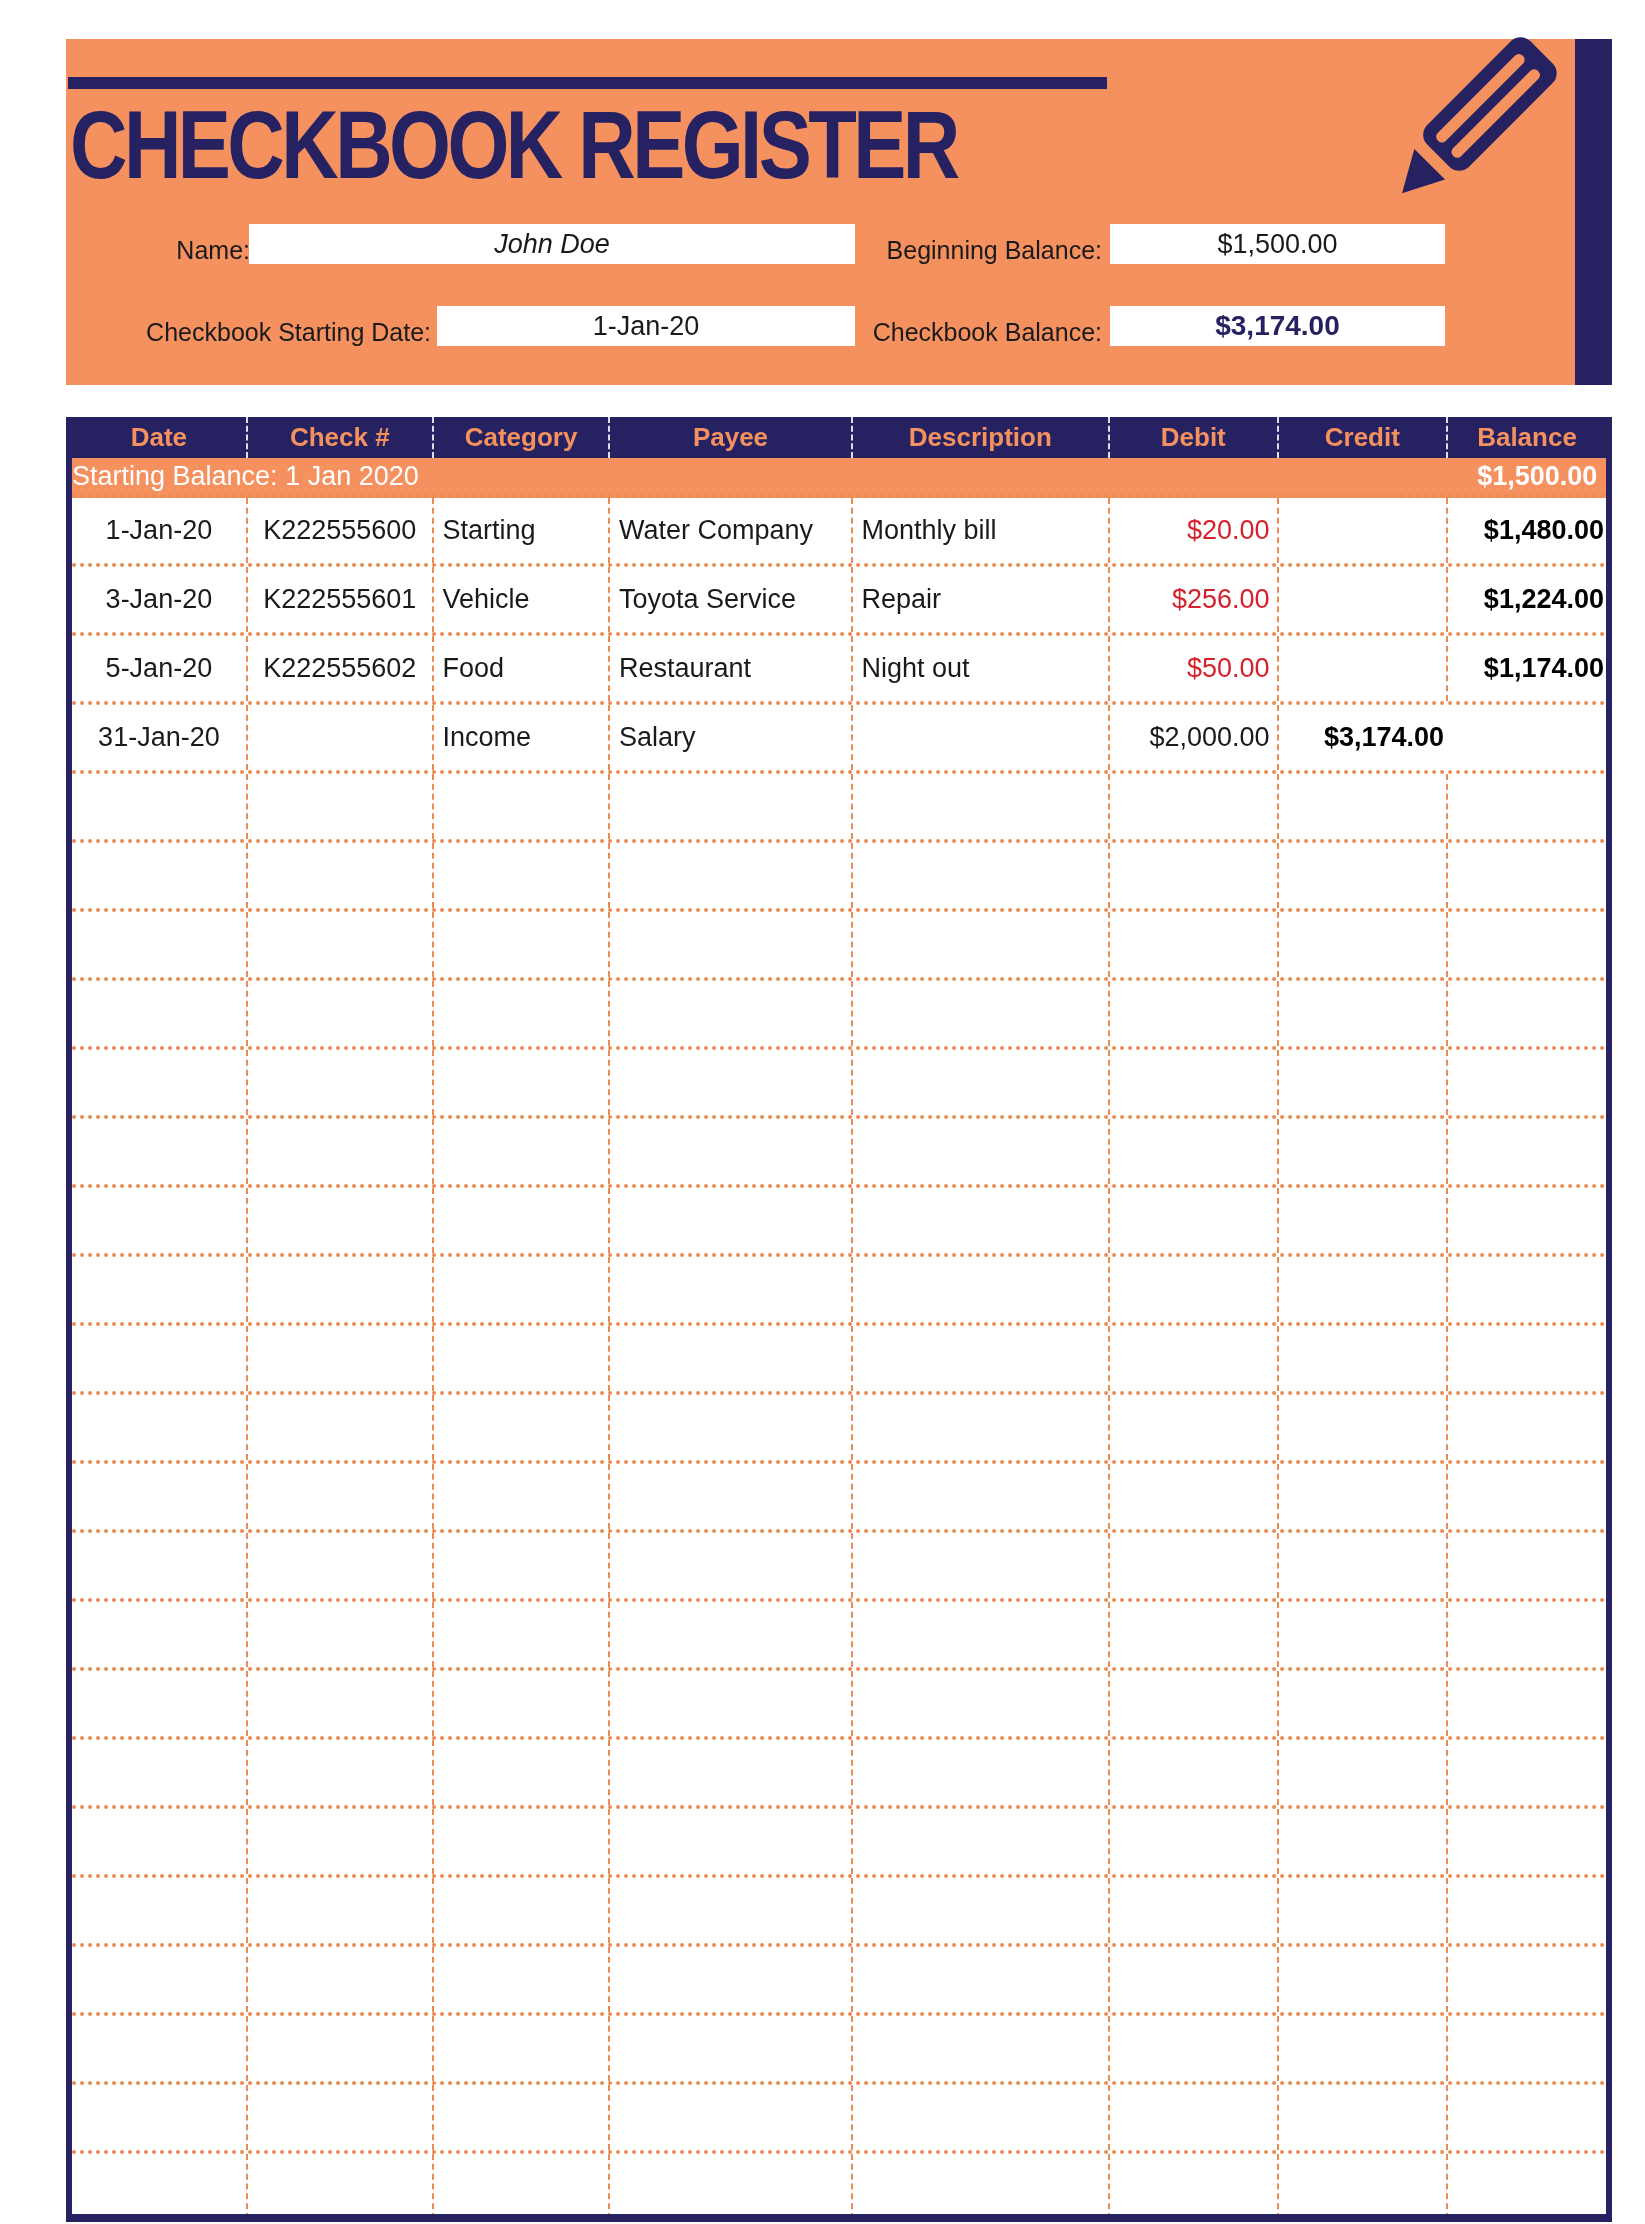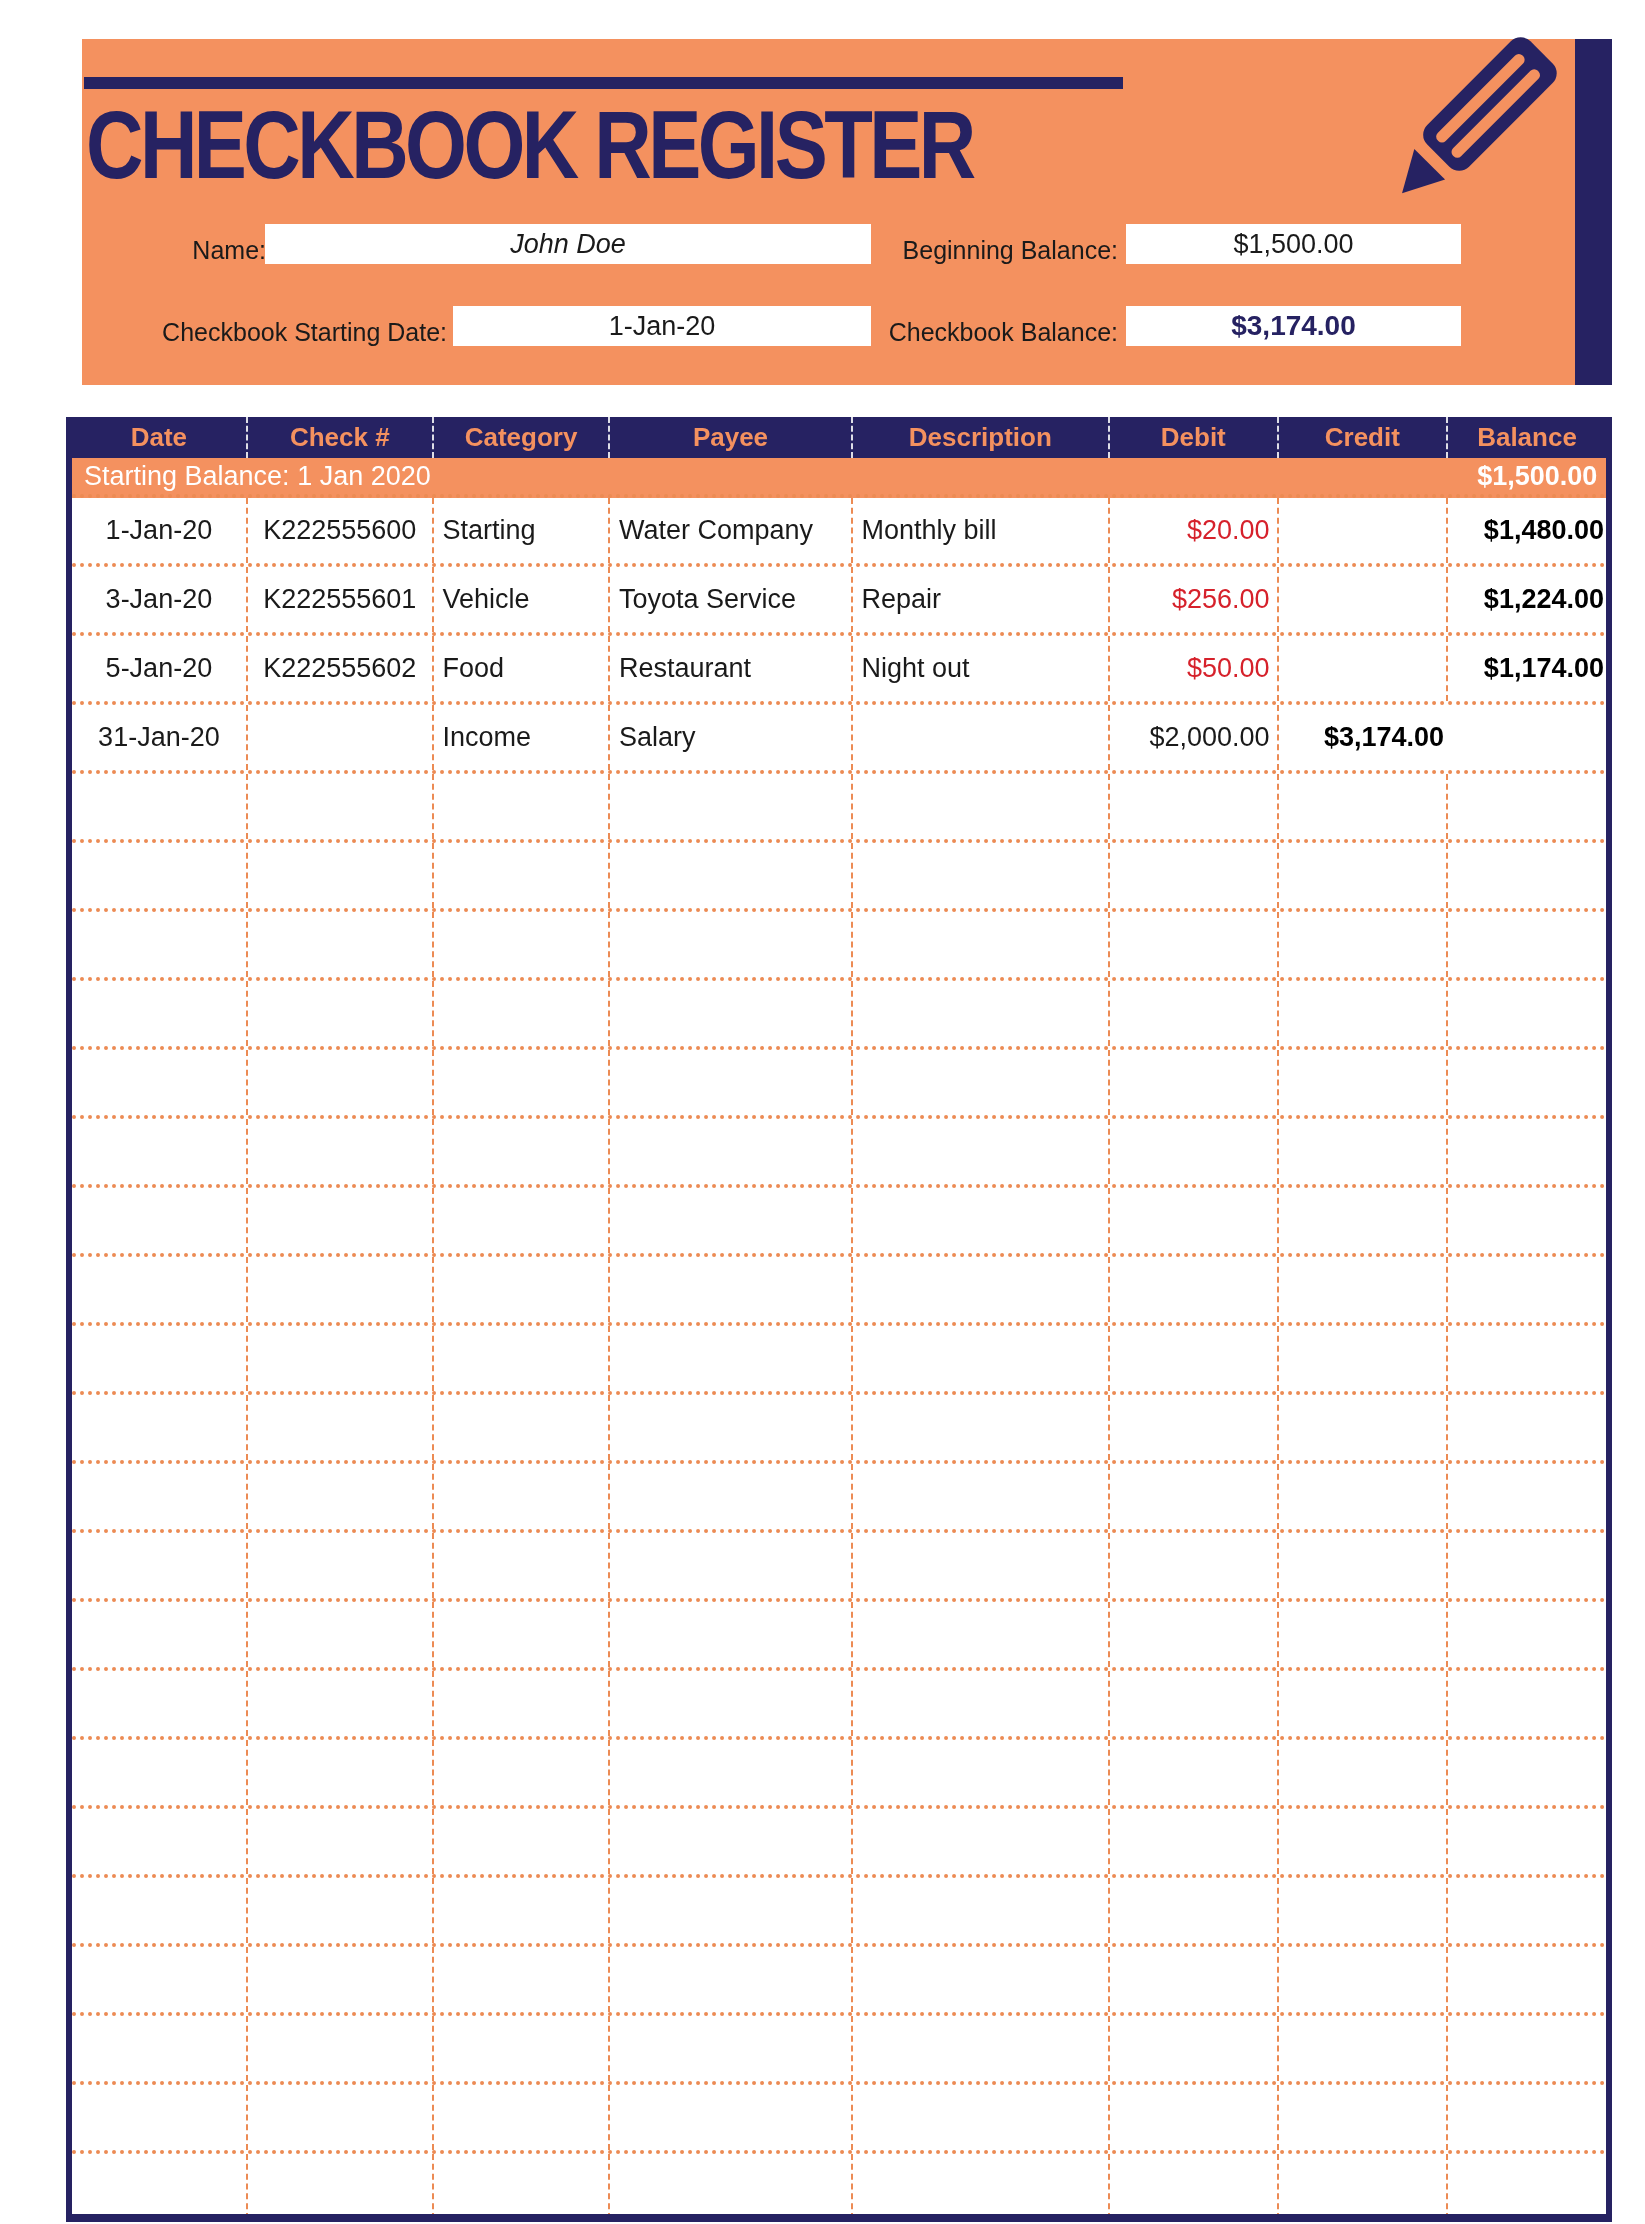--- a/index.html
+++ b/index.html
@@ -6,21 +6,21 @@
     --orange:#F4915F; --navy:#262262; --line_orange:#EC8B54;
     --debit_red:#D6212B; --text_black:#1A1A1A; --white:#FFFFFF;
     --cols: 200fr 214fr 203fr 279fr 296fr 194fr 195fr 184fr;
   }
   *{margin:0;padding:0;box-sizing:border-box;}
   html,body{width:1646px;height:2225px;overflow:hidden;background:#fff;
     font-family:"Liberation Sans", sans-serif;color:var(--text_black);}
   .page{position:relative;width:1646px;height:2225px;background:#fff;}
 
   
-  .header-band{position:absolute;left:66px;top:39px;width:1509px;height:346px;background:var(--orange);margin-left:16px;}
+  .header-band{position:absolute;left:66px;top:39px;width:1509px;height:346px;background:var(--orange);}
   .side-bar{position:absolute;left:1575px;top:39px;width:37px;height:346px;background:var(--navy);}
   .title-rule{position:absolute;left:1.7px;top:38px;width:1039px;height:12px;background:var(--navy);}
   .title{position:absolute;left:3.5px;top:43px;font-size:97px;font-weight:700;color:var(--navy);
     letter-spacing:-4.3px;transform:scaleX(.82);transform-origin:left top;white-space:nowrap;line-height:1.3;}
   .lbl{position:absolute;font-size:25px;color:var(--text_black);text-align:right;white-space:nowrap;}
   .box{position:absolute;background:var(--white);height:40px;font-size:27px;display:flex;
     align-items:center;justify-content:center;color:var(--text_black);}
   .name-lbl{left:45px;top:197px;width:139px;}
   .name-box{left:183px;top:185px;width:606px;font-style:italic;}
   .begbal-lbl{left:803px;top:197px;width:233px;}
@@ -35,21 +35,21 @@
   
   .table{position:absolute;left:66px;top:417px;width:1546px;height:1805px;background:#fff;
     border-left:6px solid var(--navy);border-right:6px solid var(--navy);border-bottom:8.7px solid var(--navy);
     overflow:hidden;}
   .thead{display:grid;grid-template-columns:var(--cols);height:41px;background:var(--navy);align-items:center;}
   .hcell{height:100%;display:flex;align-items:center;justify-content:center;
     color:var(--orange);font-size:26px;font-weight:700;}
   .hcell + .hcell{border-left:2.6px dashed rgba(255,255,255,.85);}
   .srow{display:grid;grid-template-columns:1fr auto;height:40px;background:var(--orange);
     align-items:center;border-bottom:4.3px dotted var(--line_orange);}
-  .s-label{color:#fff;font-size:27px;padding-left:12px;}
+  .s-label{color:#fff;font-size:27px;}
   .s-amount{color:#fff;font-size:27px;font-weight:700;padding-right:8.7px;}
   .trow{display:grid;grid-template-columns:var(--cols);height:69px;align-items:center;
     border-bottom:4.3px dotted var(--line_orange);}
   .cell{height:100%;display:flex;align-items:center;font-size:27px;color:var(--text_black);overflow:hidden;white-space:nowrap;}
   .cell + .cell{border-left:2.6px dashed var(--line_orange);}
   .c-date,.c-check{justify-content:center;}
   .c-category,.c-payee,.c-description{justify-content:flex-start;padding-left:8.7px;}
   .c-debit{justify-content:flex-end;padding-right:7px;color:var(--debit_red);}
   .c-credit{justify-content:flex-end;padding-right:7px;text-align:center;}
   .c-balance{justify-content:flex-end;padding-right:2px;font-weight:700;color:#000;}

